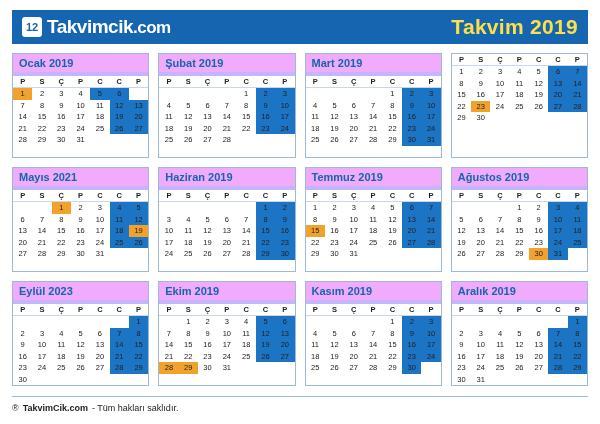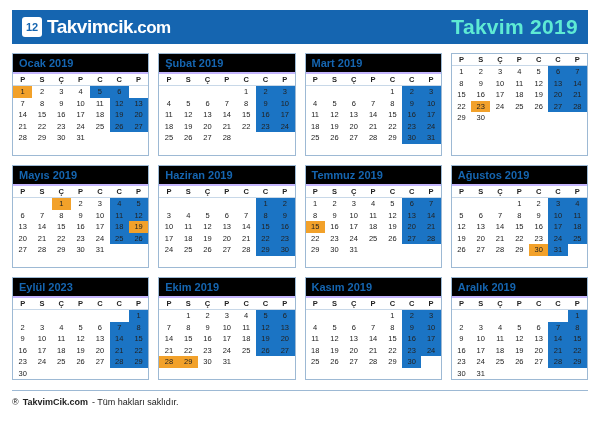--- a/index.html
+++ b/index.html
@@ -30,42 +30,42 @@
     background:#ffffff;color:#1565b0;
     font-size:11px;font-weight:bold;
     display:flex;align-items:center;justify-content:center;
   }
   .logo-text{
     color:#ffffff;font-size:19px;font-weight:bold;letter-spacing:-0.5px;
   }
   .logo-text .dotcom{font-size:17px;font-weight:bold;}
   .header-title{
     margin-left:auto;
-    color:#5eead4;
+    color:#fde047;
     font-size:21px;font-weight:bold;
     letter-spacing:0.3px;
   }
   
   .months{
     margin-top:9px;
     display:grid;
     grid-template-columns:repeat(4,1fr);
     grid-template-rows:repeat(3,auto);
     column-gap:9px;row-gap:9px;
   }
   .month{
     border:1px solid #9db9d4;
     box-sizing:border-box;
   }
   .month-title{
-    background:#000000;
+    background:#f0abfc;
     color:#1565b0;
     font-size:11px;font-weight:bold;
     padding:3px 6px 3px 6px;
-    border-bottom:2px solid #c4b5fd;
+    border-bottom:4px solid #c4b5fd;
   }
   table.cal{
     border-collapse:collapse;
     width:100%;
     table-layout:fixed;
   }
   table.cal th{
     font-size:7.5px;
     font-weight:bold;
     color:#222;
@@ -393,21 +393,21 @@
               <td class="empty"></td>
               <td class="empty"></td>
               <td class="empty"></td>
               <td class="empty"></td>
               <td class="empty"></td>
             </tr>
           </tbody>
         </table>
       </div>
       <div class="month">
-        <div class="month-title">Mayıs 2019</div>
+        <div class="month-title">Mayıs 2021</div>
         <table class="cal">
           <thead>
             <tr>
               <th>P</th>
               <th>S</th>
               <th>Ç</th>
               <th>P</th>
               <th>C</th>
               <th>C</th>
               <th>P</th>

